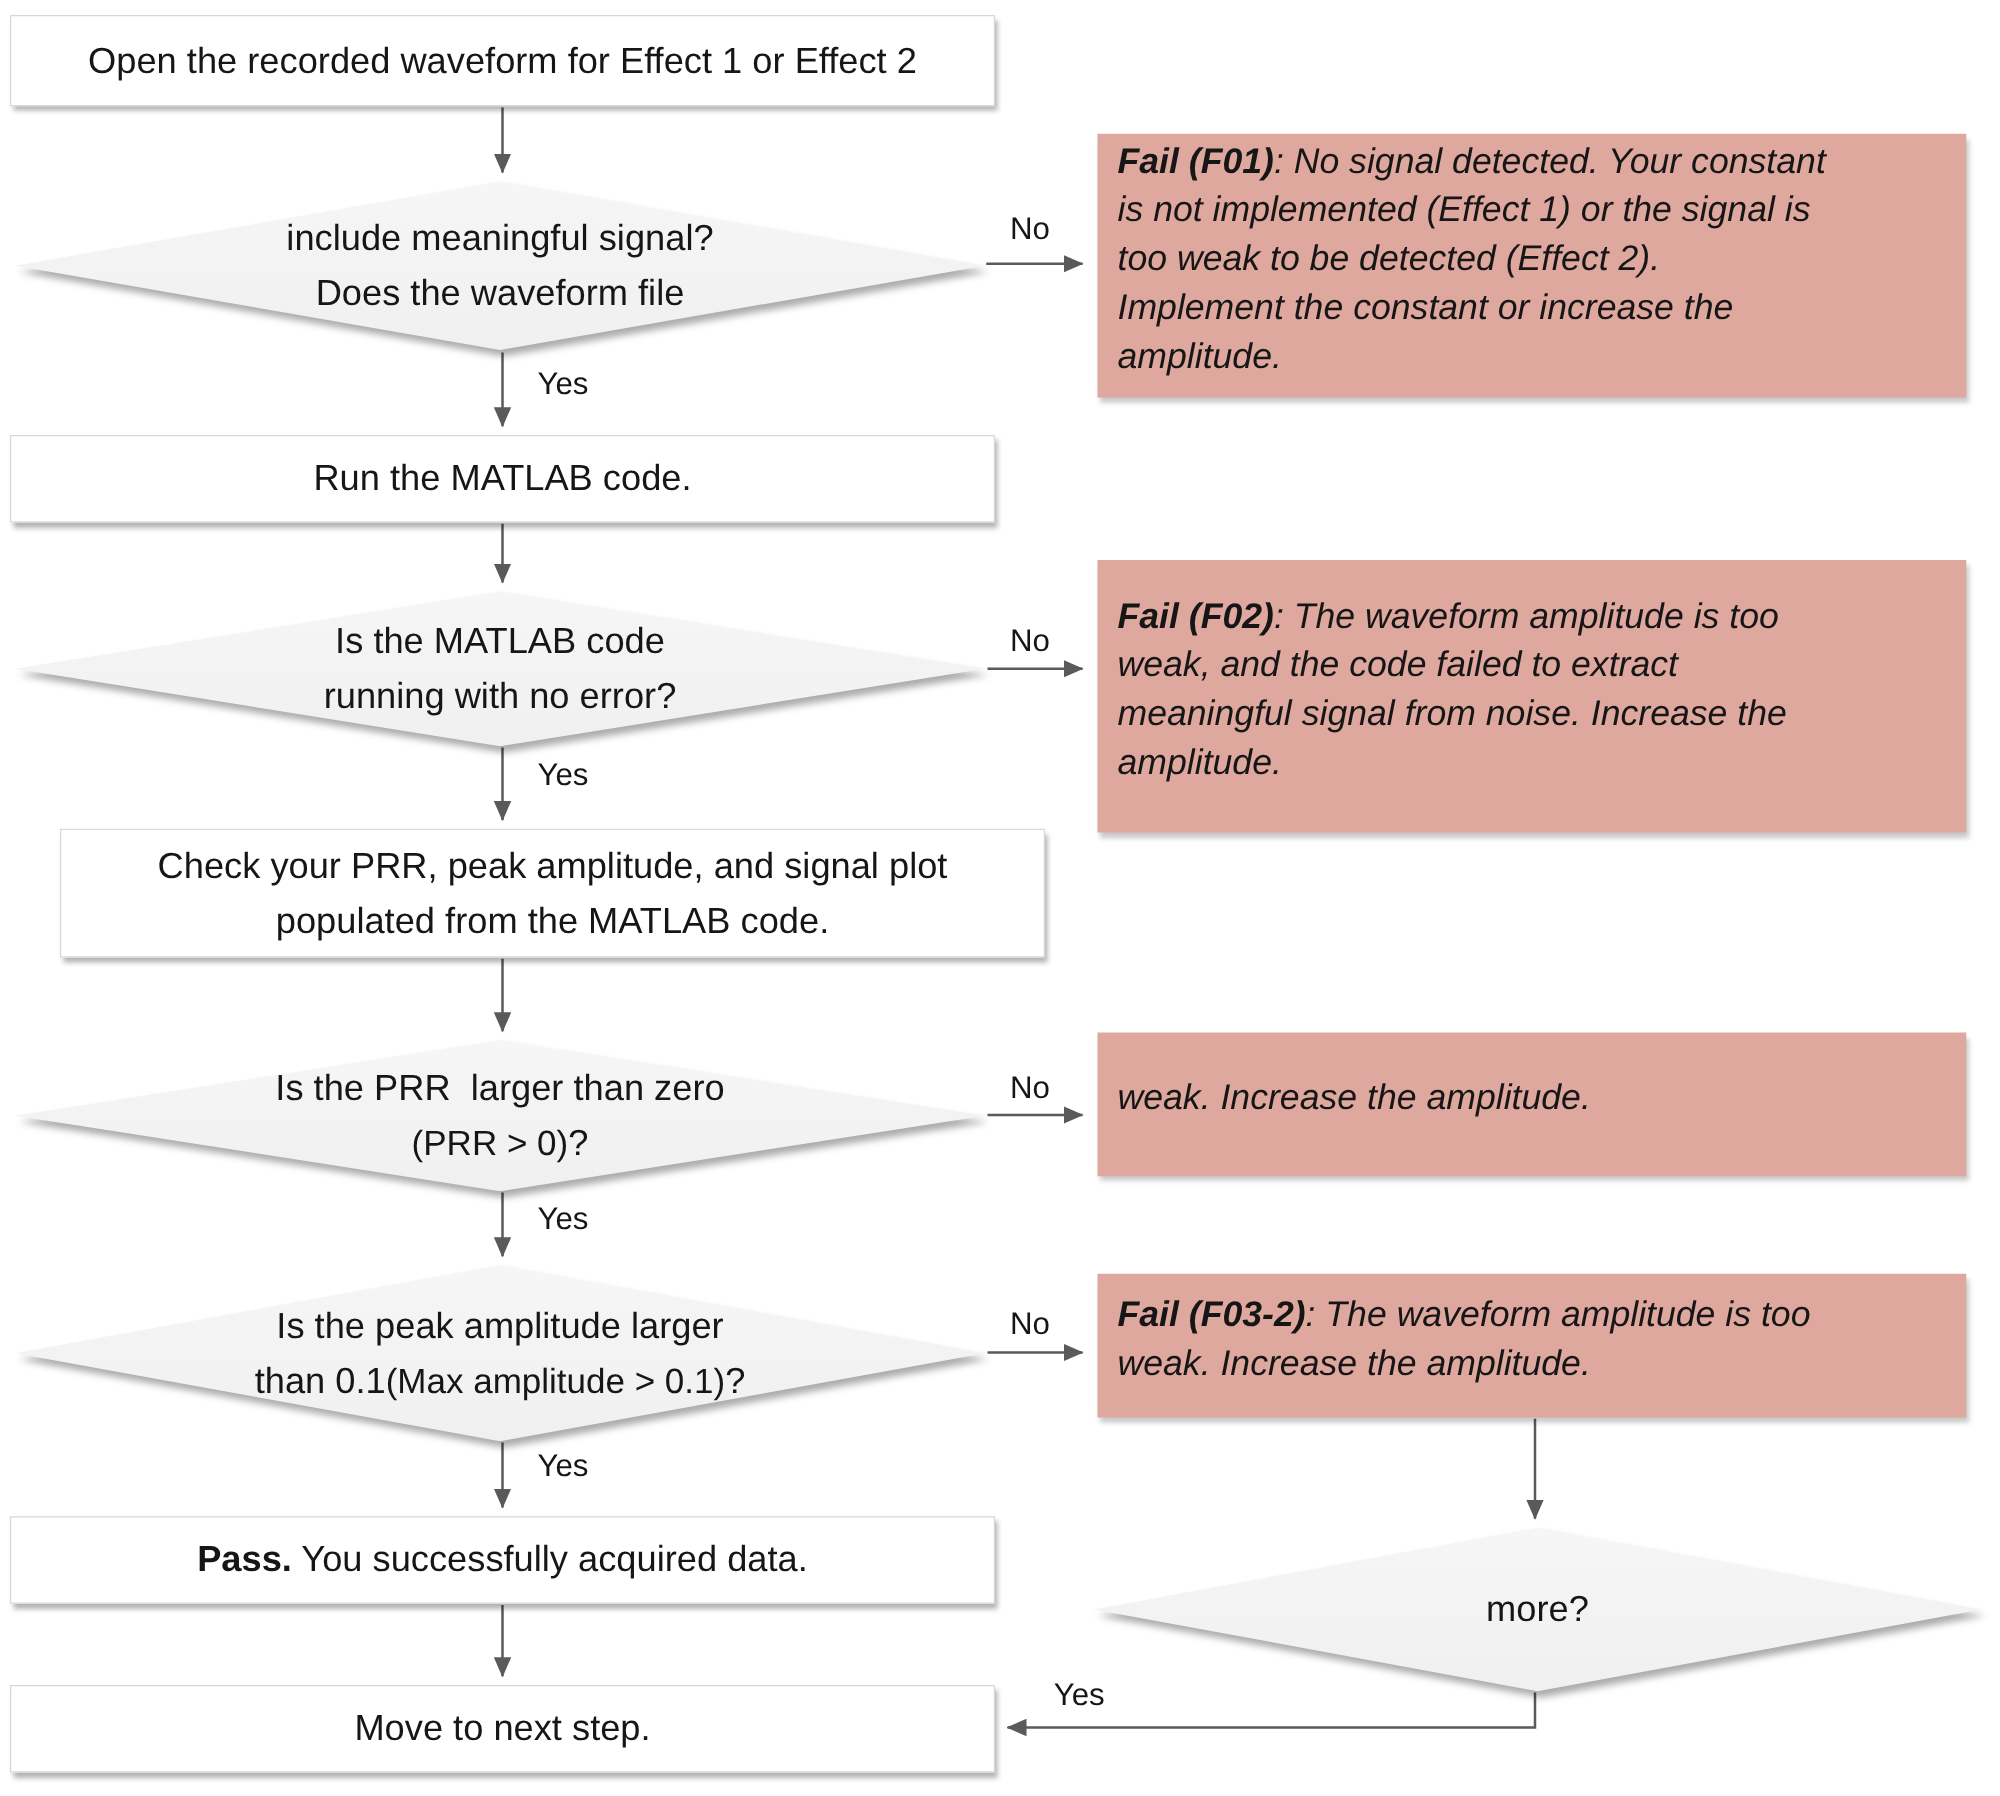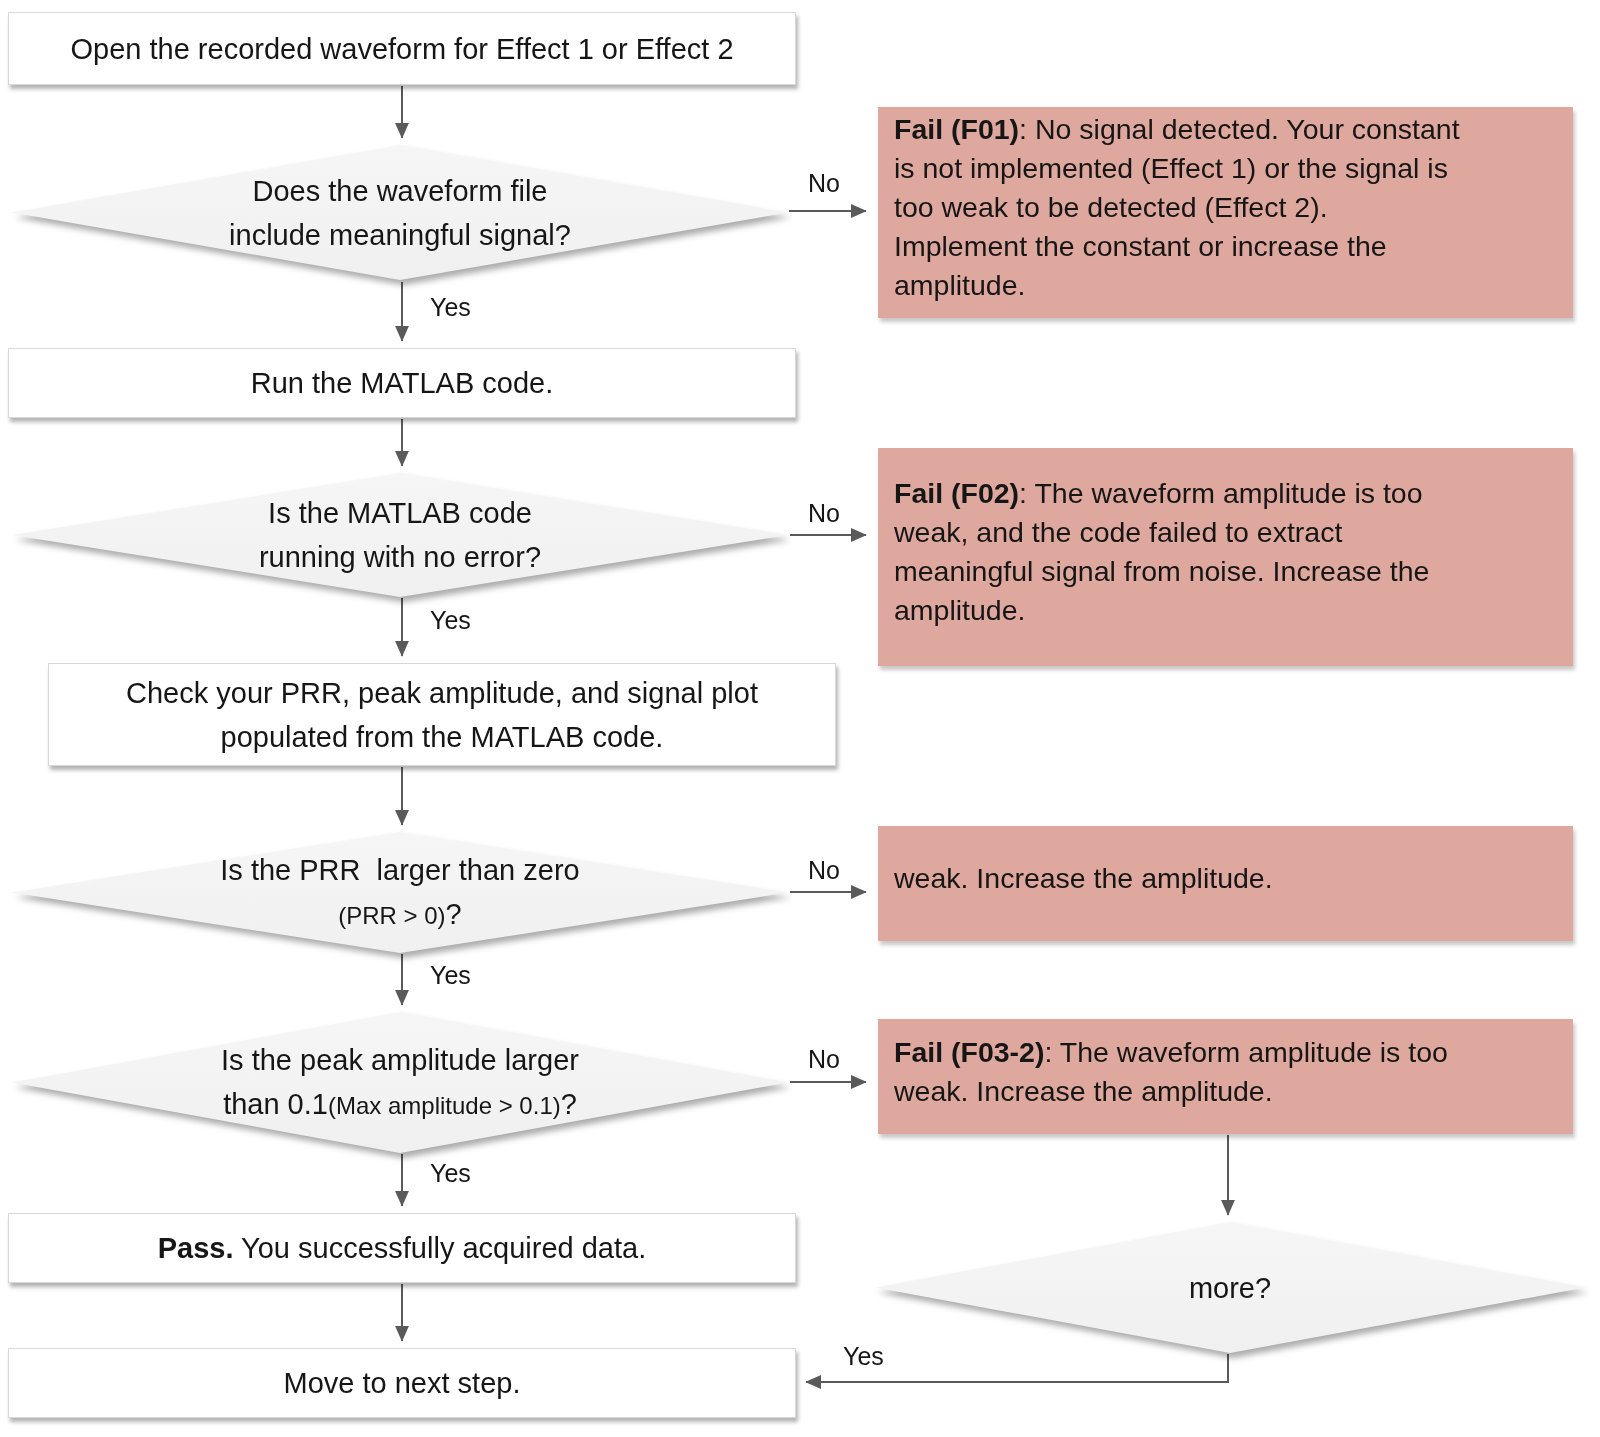--- a/index.html
+++ b/index.html
@@ -41,33 +41,34 @@
     background: linear-gradient(180deg, #f6f6f6 0%, var(--decision-fill, #f0f0f0) 100%);
     display: flex;
     flex-direction: column;
     align-items: center;
     justify-content: center;
     text-align: center;
     font-size: 29px;
     line-height: 44px;
   }
   .decision .dline { white-space: pre-wrap; }
-  .decision .small { font-size: 24px; margin-top: 31px; }
+  .decision .small { font-size: 28px; margin-top: 31px; }
 
   
   .fail {
     position: absolute;
     background: var(--fail-fill, #dfa89e);
     box-shadow: 2px 4px 4px rgba(0,0,0,0.22);
     display: flex;
     align-items: center;
     box-sizing: border-box;
     padding: 6px 40px 16px 16px;
     font-size: 28.5px;
     line-height: 39px;
+    font-style: italic;
   }
   .fail .fline { white-space: pre-wrap; }
   .fail b, .process b { font-weight: bold; }
 
   
   .edge-label {
     position: absolute;
     font-size: 25px;
     line-height: 30px;
     white-space: nowrap;
@@ -109,22 +110,22 @@
     <path class="edge" d="M1228 1135 V1215" marker-end="url(#ah)"></path>
     <path class="edge" d="M1228 1354 V1382 H806" marker-end="url(#ah)"></path>
   </svg>
 
   <div class="process" style="left:8px; top:12px; width:788px; height:73px;">
     <div class="pline">Open the recorded waveform for Effect 1 or Effect 2</div>
   </div>
 
   <div class="decision-wrap" style="left:12px; top:145px; width:776px; height:135px;">
     <div class="decision">
+      <div class="dline">include meaningful signal?</div>
       <div class="dline">Does the waveform file</div>
-      <div class="dline">include meaningful signal?</div>
     </div>
   </div>
 
   <div class="fail" style="left:878px; top:107px; width:695px; height:211px;">
     <div>
       <div class="fline"><b>Fail (F01)</b><span>: No signal detected. Your constant</span></div>
       <div class="fline">is not implemented (Effect 1) or the signal is</div>
       <div class="fline">too weak to be detected (Effect 2).</div>
       <div class="fline">Implement the constant or increase the</div>
       <div class="fline">amplitude.</div>

